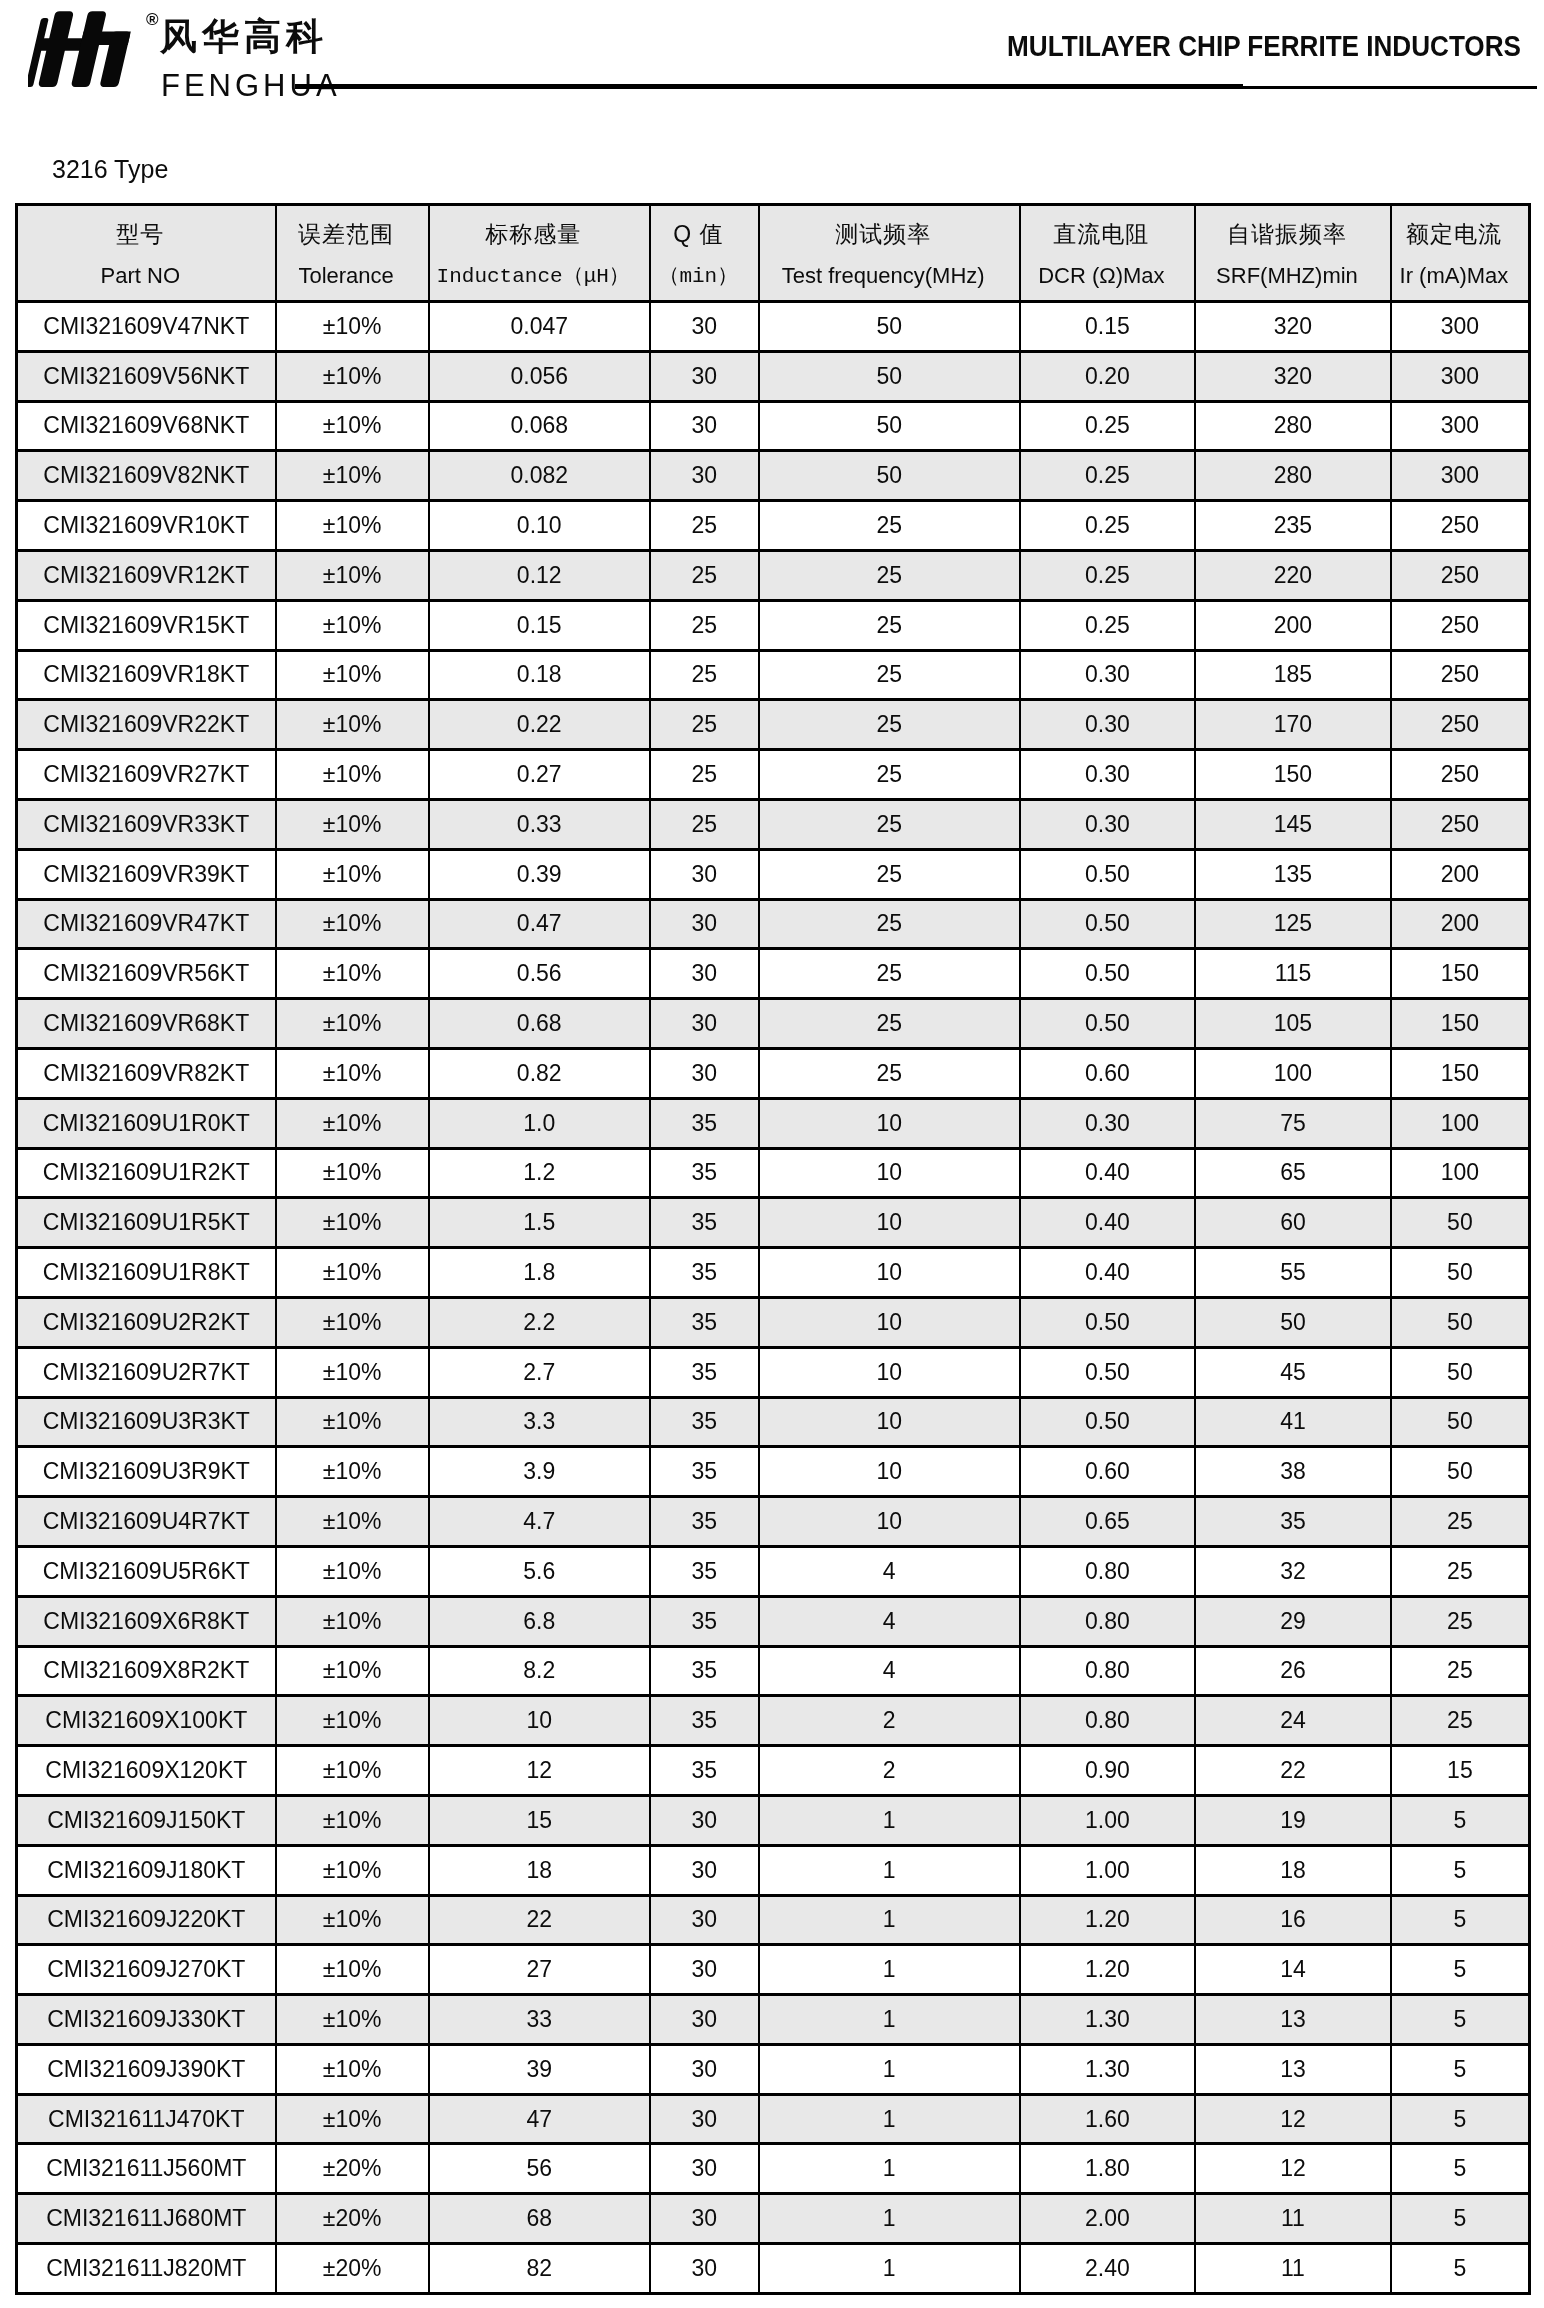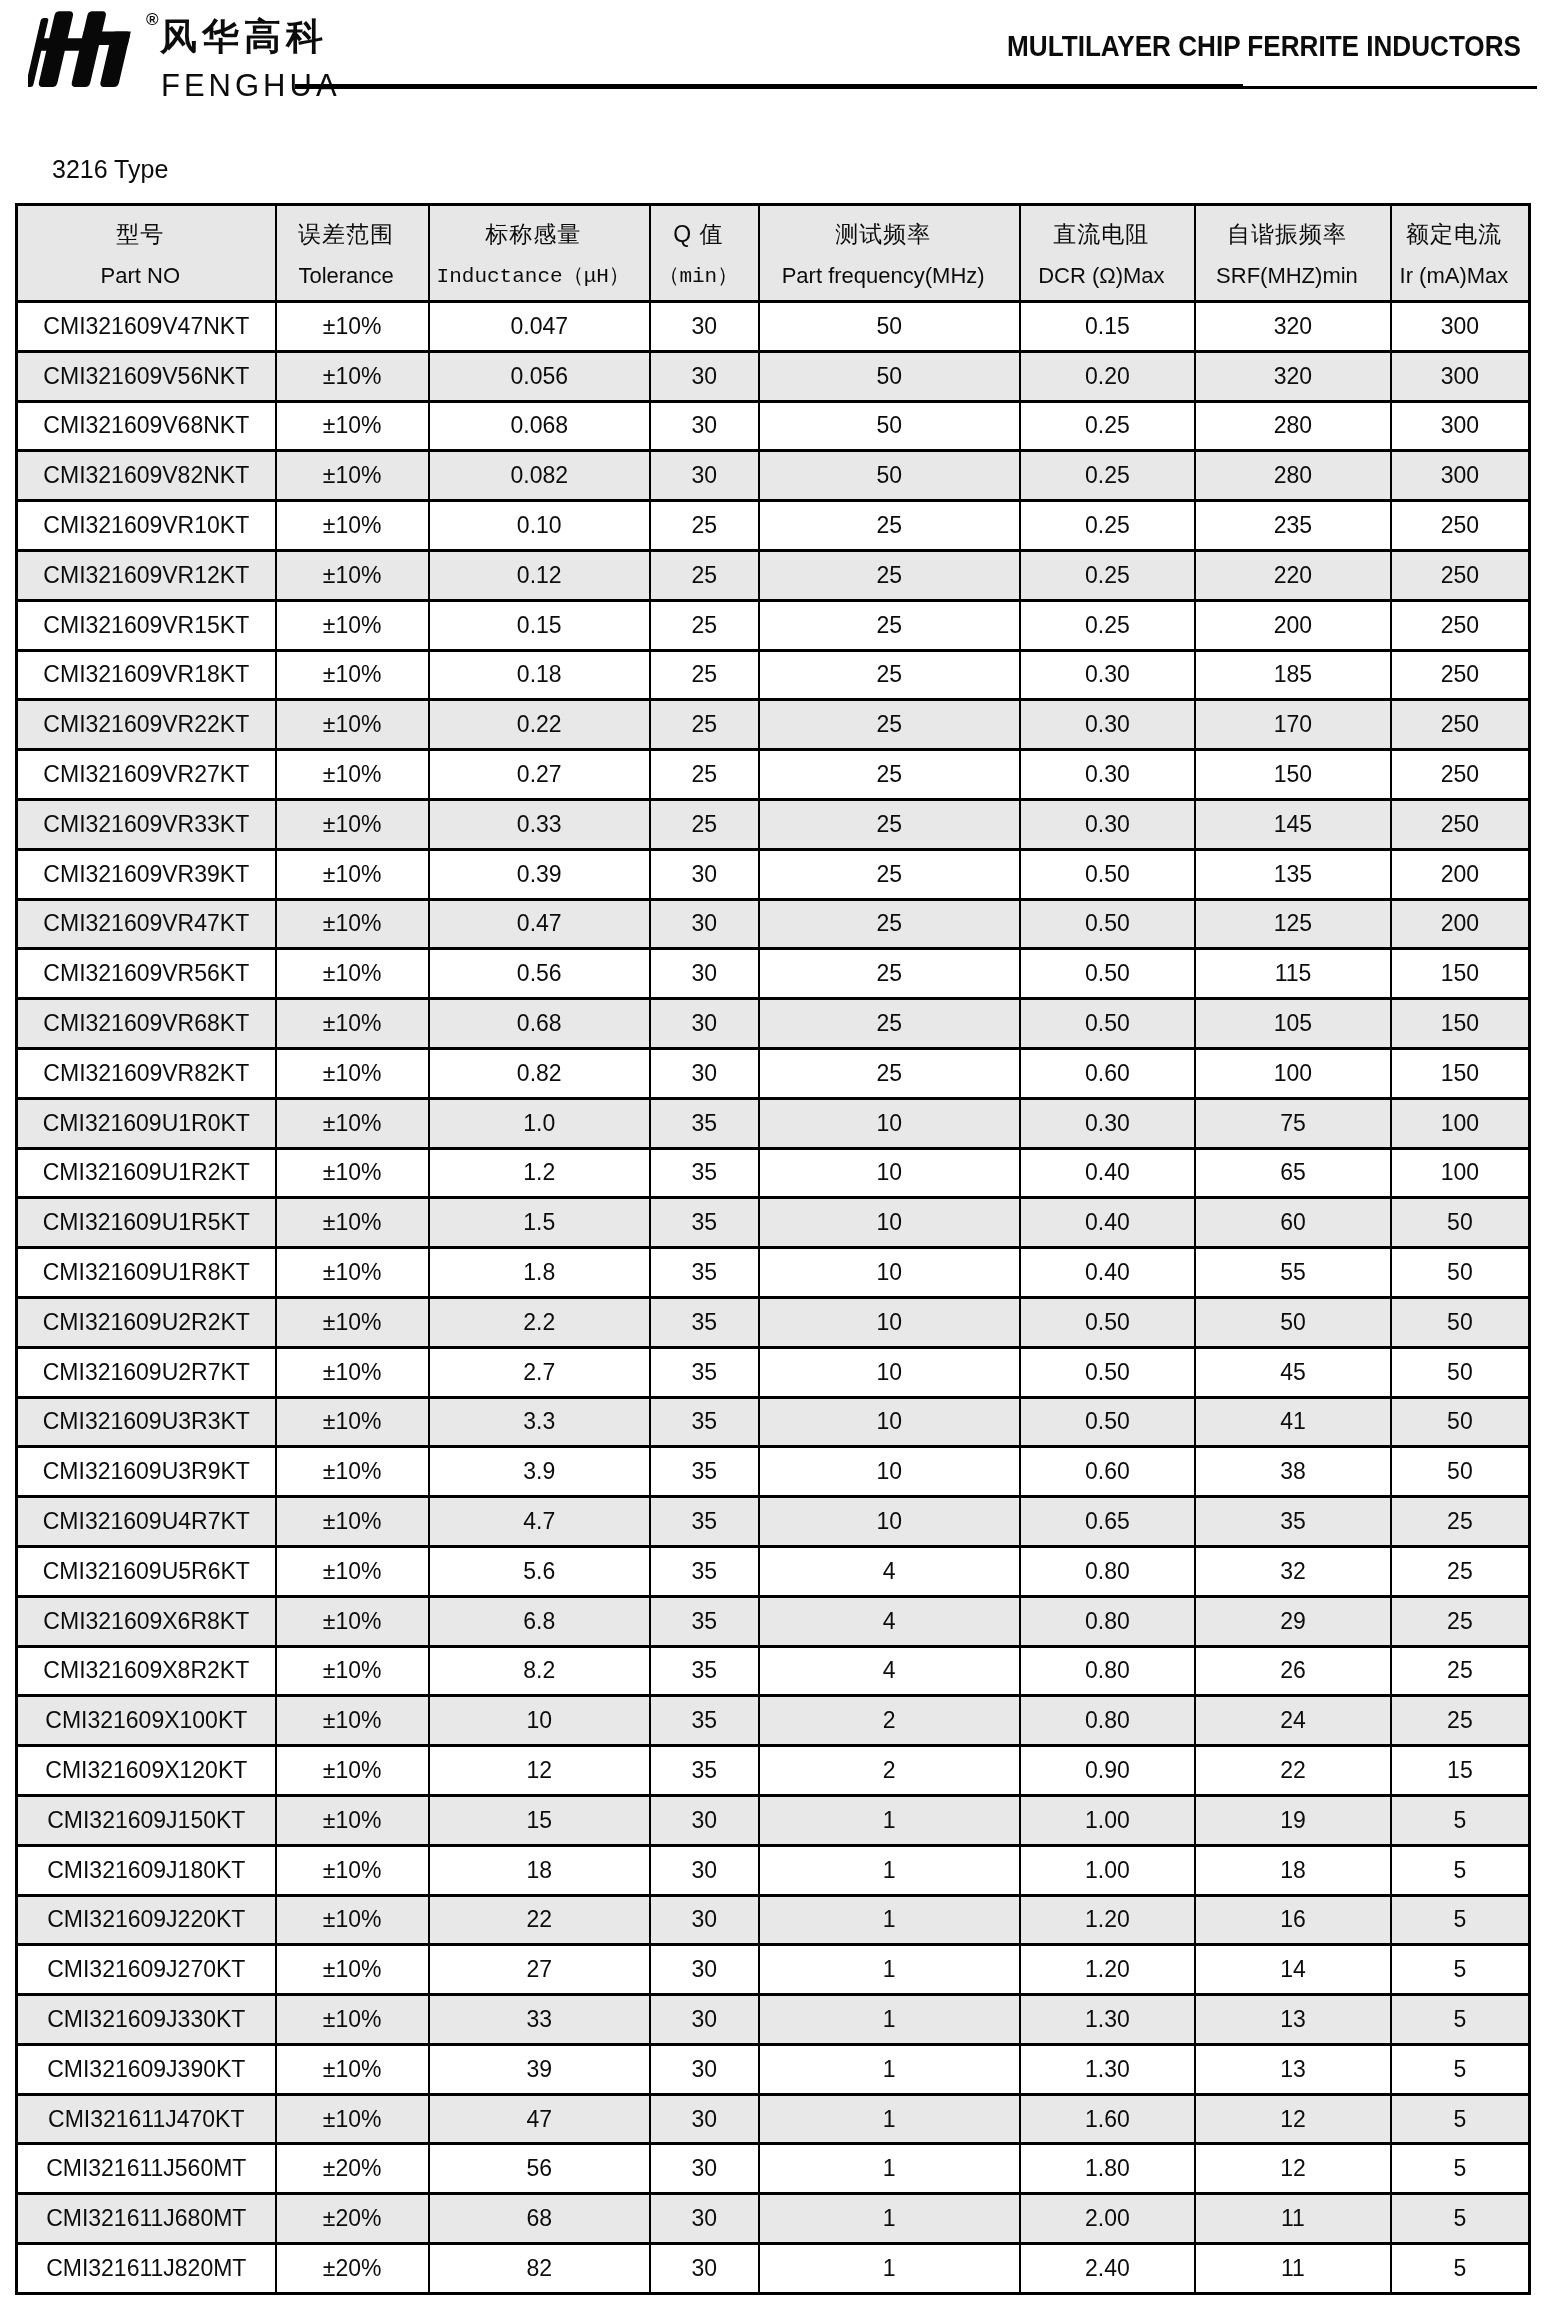--- a/index.html
+++ b/index.html
@@ -114,21 +114,21 @@
         </th>
         <th class="c3 mono">
           <div class="hdr">
             <div class="cn">Q 值</div>
             <div class="en">（min）</div>
           </div>
         </th>
         <th class="c4">
           <div class="hdr">
             <div class="cn">测试频率</div>
-            <div class="en">Part frequency(MHz)</div>
+            <div class="en">Test frequency(MHz)</div>
           </div>
         </th>
         <th class="c5">
           <div class="hdr">
             <div class="cn">直流电阻</div>
             <div class="en">DCR (Ω)Max</div>
           </div>
         </th>
         <th class="c6">
           <div class="hdr">

